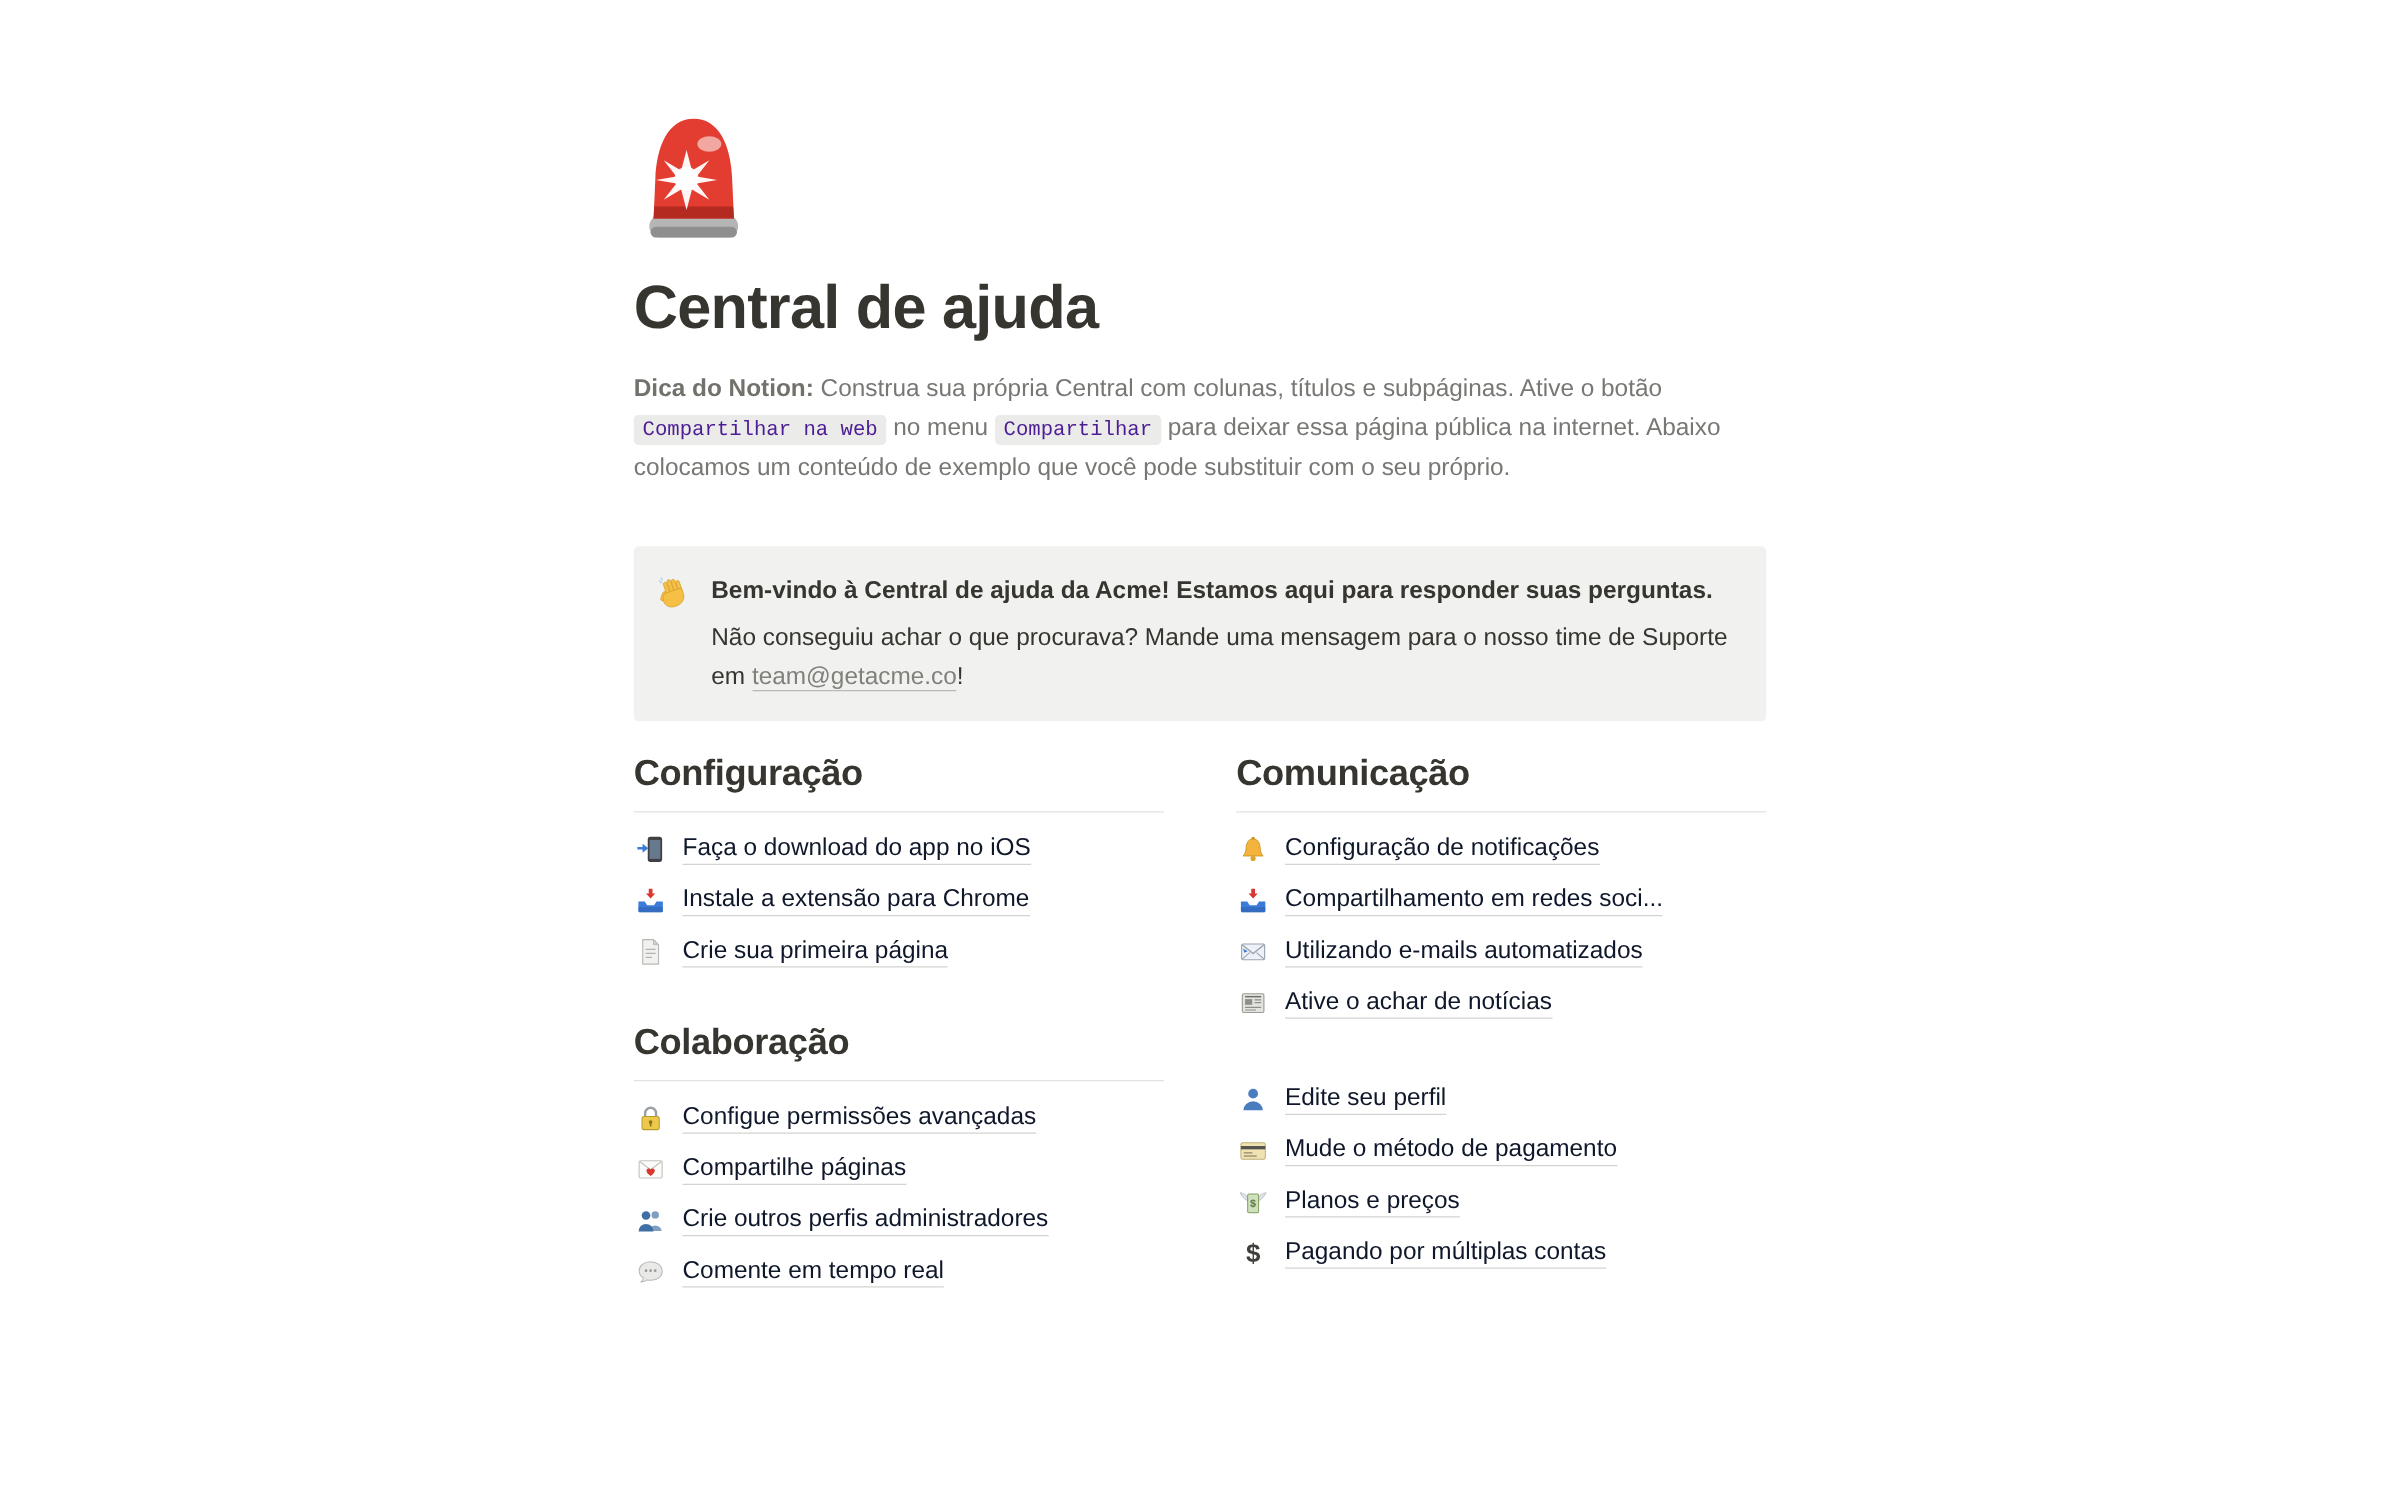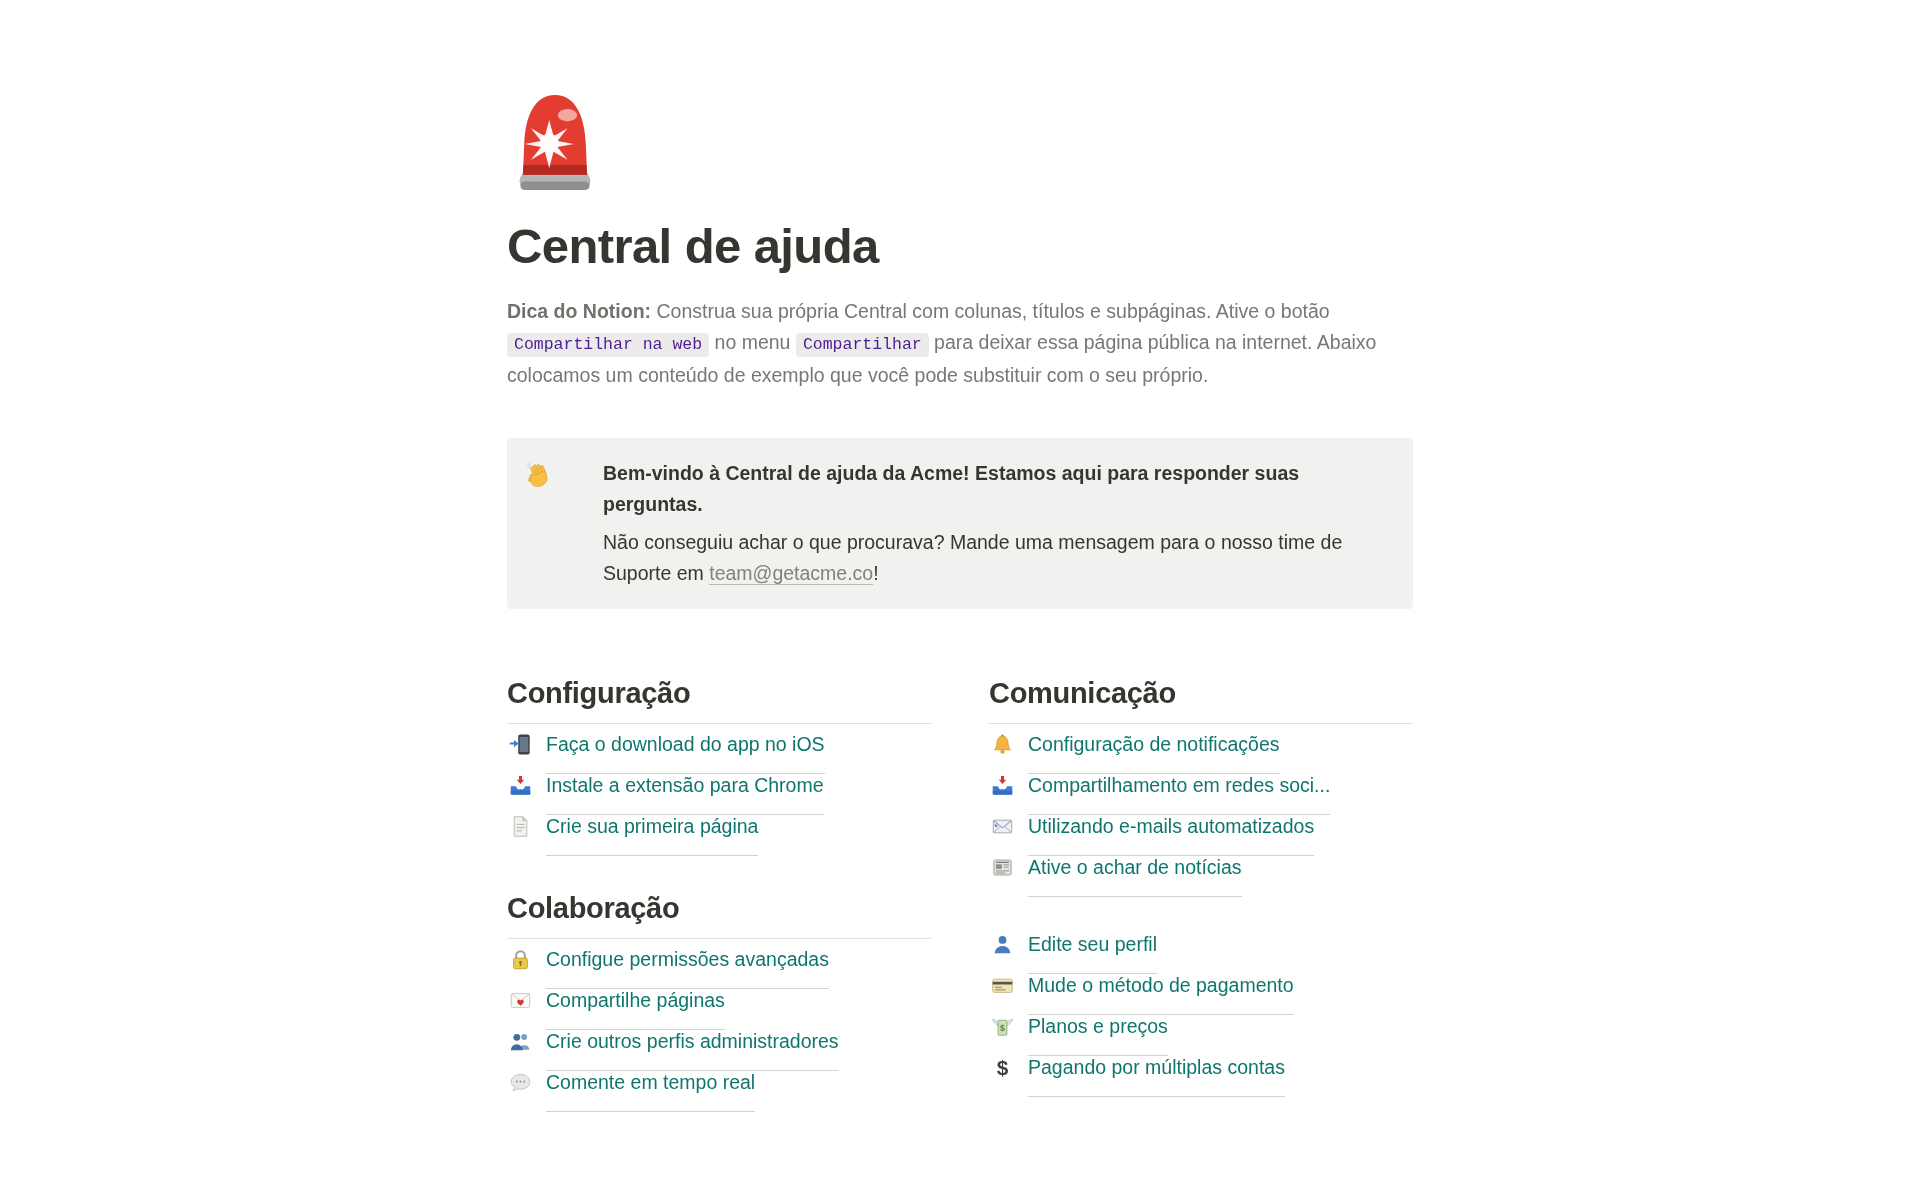--- a/index.html
+++ b/index.html
@@ -40,55 +40,55 @@
     padding: 2px 7px 3px 7px;
   }
 
   .callout {
     margin-top: 47px;
     background: #f1f1ef;
     border-radius: 4px;
     padding: 20px 20px 20px 16px;
     display: flex;
     align-items: flex-start;
-    gap: 34px;
   }
   .callout-icon { width: 28px; height: 28px; margin: 3px 16px 0 2px; flex: none; }
   .callout-icon svg { width: 28px; height: 28px; display: block; }
   .callout-body { font-size: 19.5px; line-height: 31px; color: #37352f; }
   .callout-title { font-weight: 700; }
   .callout-text { margin-top: 7px; font-weight: 400; }
   .email-link {
     color: #82807b;
     cursor: pointer;
     text-decoration: none;
     border-bottom: 1px solid rgba(55,53,47,0.3);
   }
 
   .columns {
-    margin-top: 68px;
+    margin-top: 26px;
     display: grid;
     grid-template-columns: 1fr 1fr;
     column-gap: 58px;
   }
   .section + .section { margin-top: 36px; }
   .section-title {
     font-size: 29px;
     font-weight: 700;
     letter-spacing: -0.3px;
     color: #37352f;
     padding-bottom: 13px;
     border-bottom: 1px solid #e3e2e0;
   }
   .link-list { margin-top: 9px; }
   .link-row {
     height: 41px;
     display: flex;
+    align-items: center;
     text-decoration: none;
-    color: #0f766e;
+    color: #0f172a;
     font-size: 19.5px;
     cursor: pointer;
   }
   .li-icon {
     width: 26px; height: 24px;
     margin-right: 13px;
     flex: none;
     display: flex; align-items: center; justify-content: center;
   }
   .li-icon svg { width: 23px; height: 23px; display: block; }

